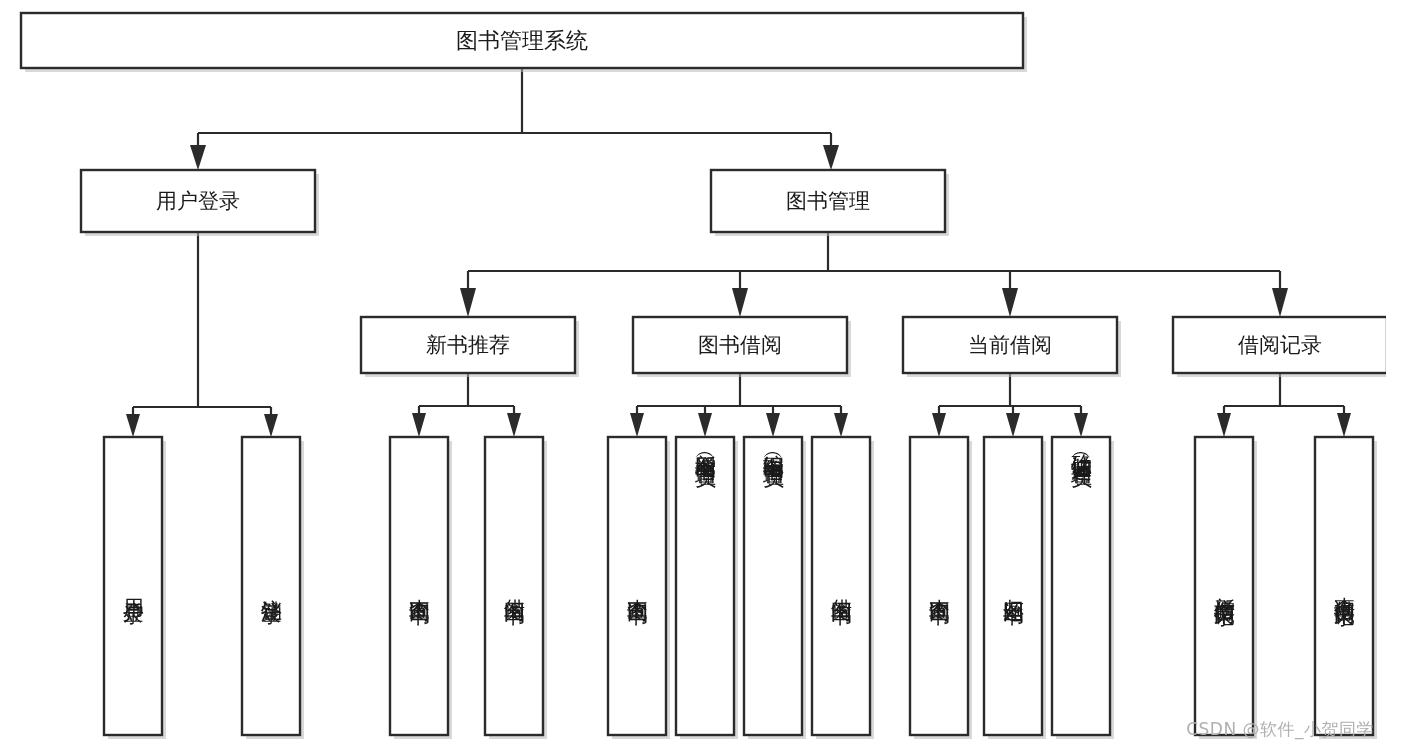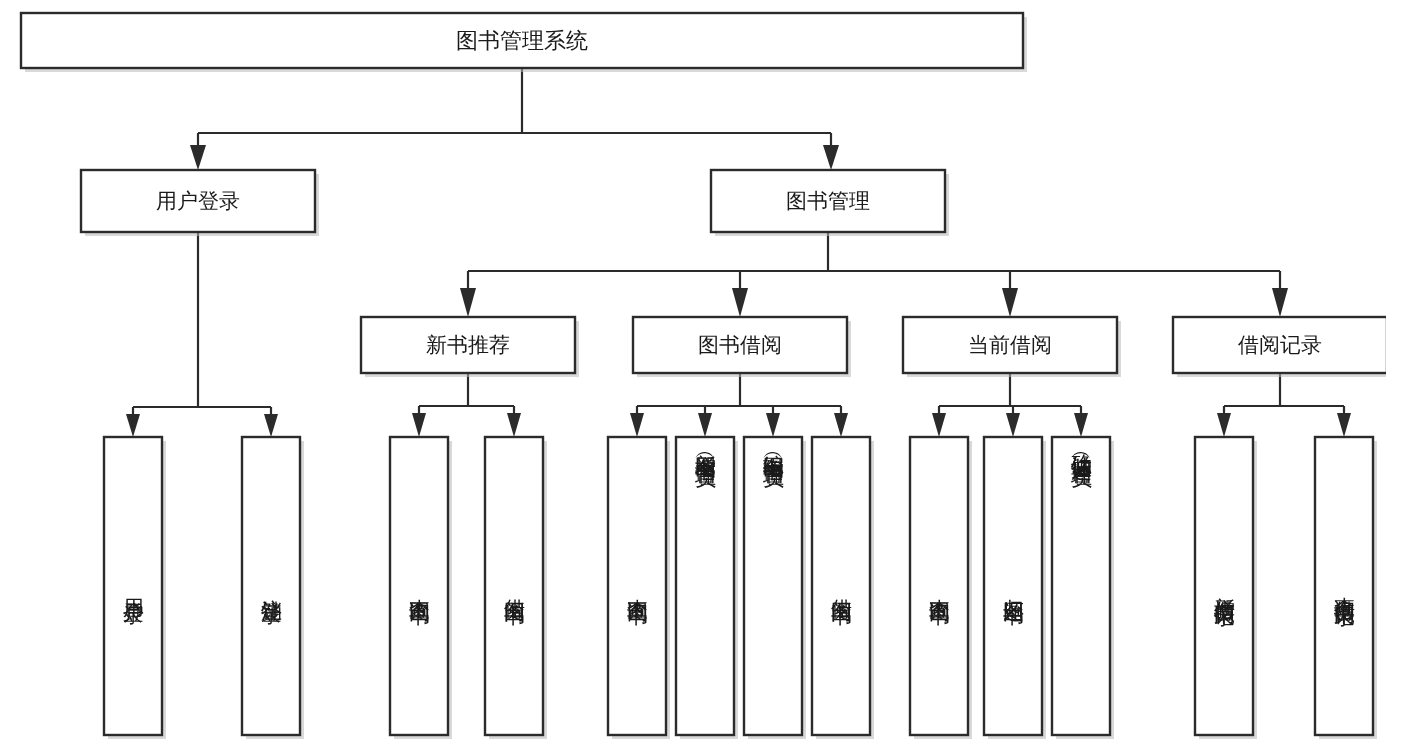--- a/index.html
+++ b/index.html
@@ -243,14 +243,15 @@
   <div class="leaf-label-wrap" style="left:1052px; top:437px; width:58px; height:298px; align-items:flex-start;">
     <span class="leaf-label">确认归还（管理员）</span>
   </div>
   <div class="leaf-label-wrap" style="left:1195px; top:437px; width:58px; height:298px;">
     <span class="leaf-label">新增借阅记录</span>
   </div>
   <div class="leaf-label-wrap" style="left:1315px; top:437px; width:58px; height:298px;">
     <span class="leaf-label">查询借阅记录</span>
   </div>
 
+  <div class="watermark">CSDN @软件_小贺同学</div>
 
 </div>
 
 </body></html>

